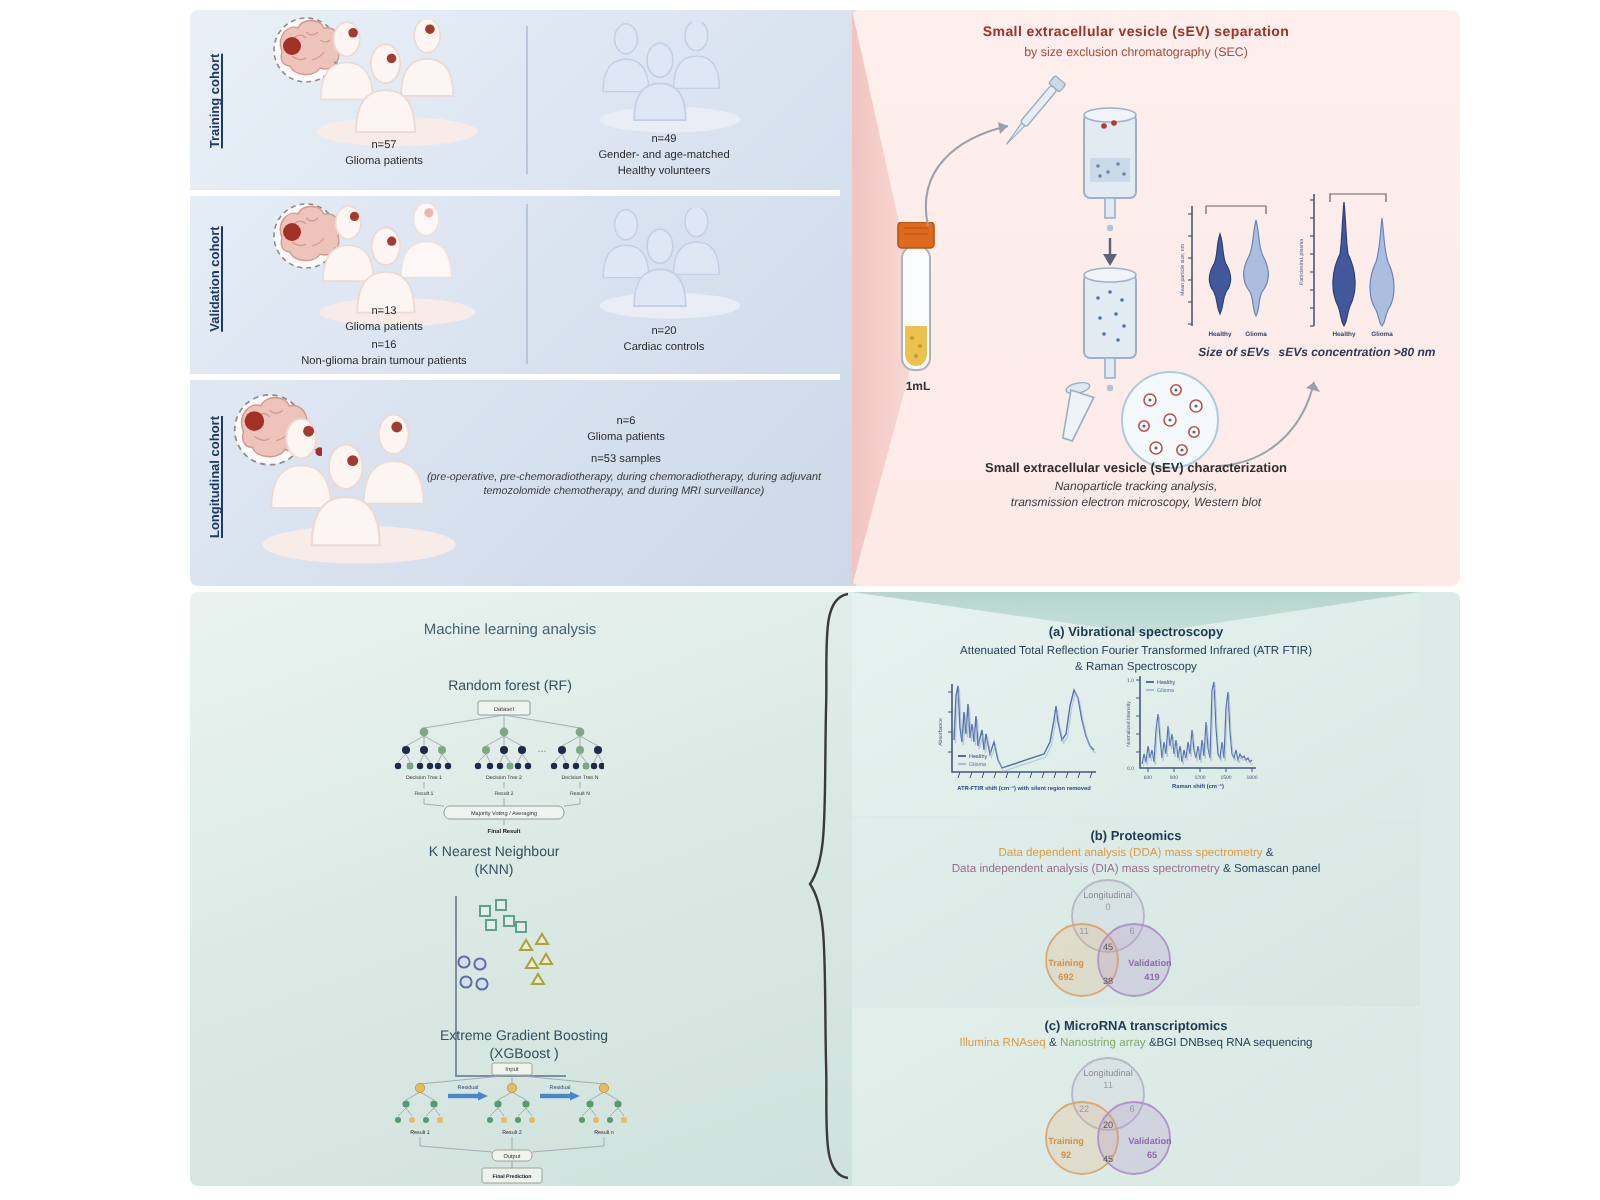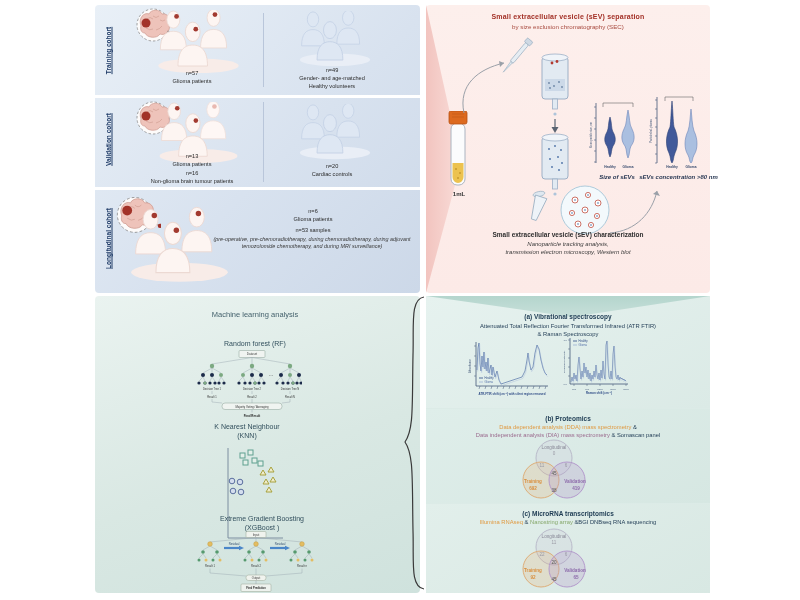--- a/index.html
+++ b/index.html
@@ -1,20 +1,20 @@
 <!DOCTYPE html>
 <html><head>
 <meta charset="utf-8">
 <style>
   html,body{margin:0;padding:0;background:#fff;}
   body{font-family:"Liberation Sans","DejaVu Sans",sans-serif;}
   .canvas{position:relative;width:800px;height:600px;background:#fff;overflow:hidden;}
   .abs{position:absolute;}
   .ctr{text-align:center;}
-  .panel{position:absolute;border-radius:4px;}
+  .panel{position:absolute;border-radius:4px;padding-left:20px;}
   .panel-cohorts{left:95px;top:5px;width:325px;height:288px;background:linear-gradient(135deg,#e9f0f7 0%,#d8e2ef 55%,#ccd8e8 100%);}
   .cohort-row{position:absolute;left:0;width:325px;}
   .row-sep{position:absolute;left:0;width:325px;height:3px;background:#fff;}
   .vlabel{position:absolute;transform:rotate(-90deg);transform-origin:center;white-space:nowrap;text-align:center;font-size:6.5px;font-weight:bold;color:#1e3a66;text-decoration:underline;}
   .coh-divider{position:absolute;width:1px;background:#b9c6da;}
   .n-text{font-size:5.6px;color:#2b2b2b;line-height:1.3;}
   .n-italic{font-size:5.4px;color:#3a3a3a;font-style:italic;line-height:1.35;}
   .panel-sev{left:426px;top:5px;width:284px;height:288px;background:linear-gradient(180deg,#fdefec 0%,#fceae7 100%);}
   .sev-title1{font-size:7px;font-weight:bold;color:#a33127;letter-spacing:.2px;}
   .sev-title2{font-size:6.2px;color:#a84a3f;}

